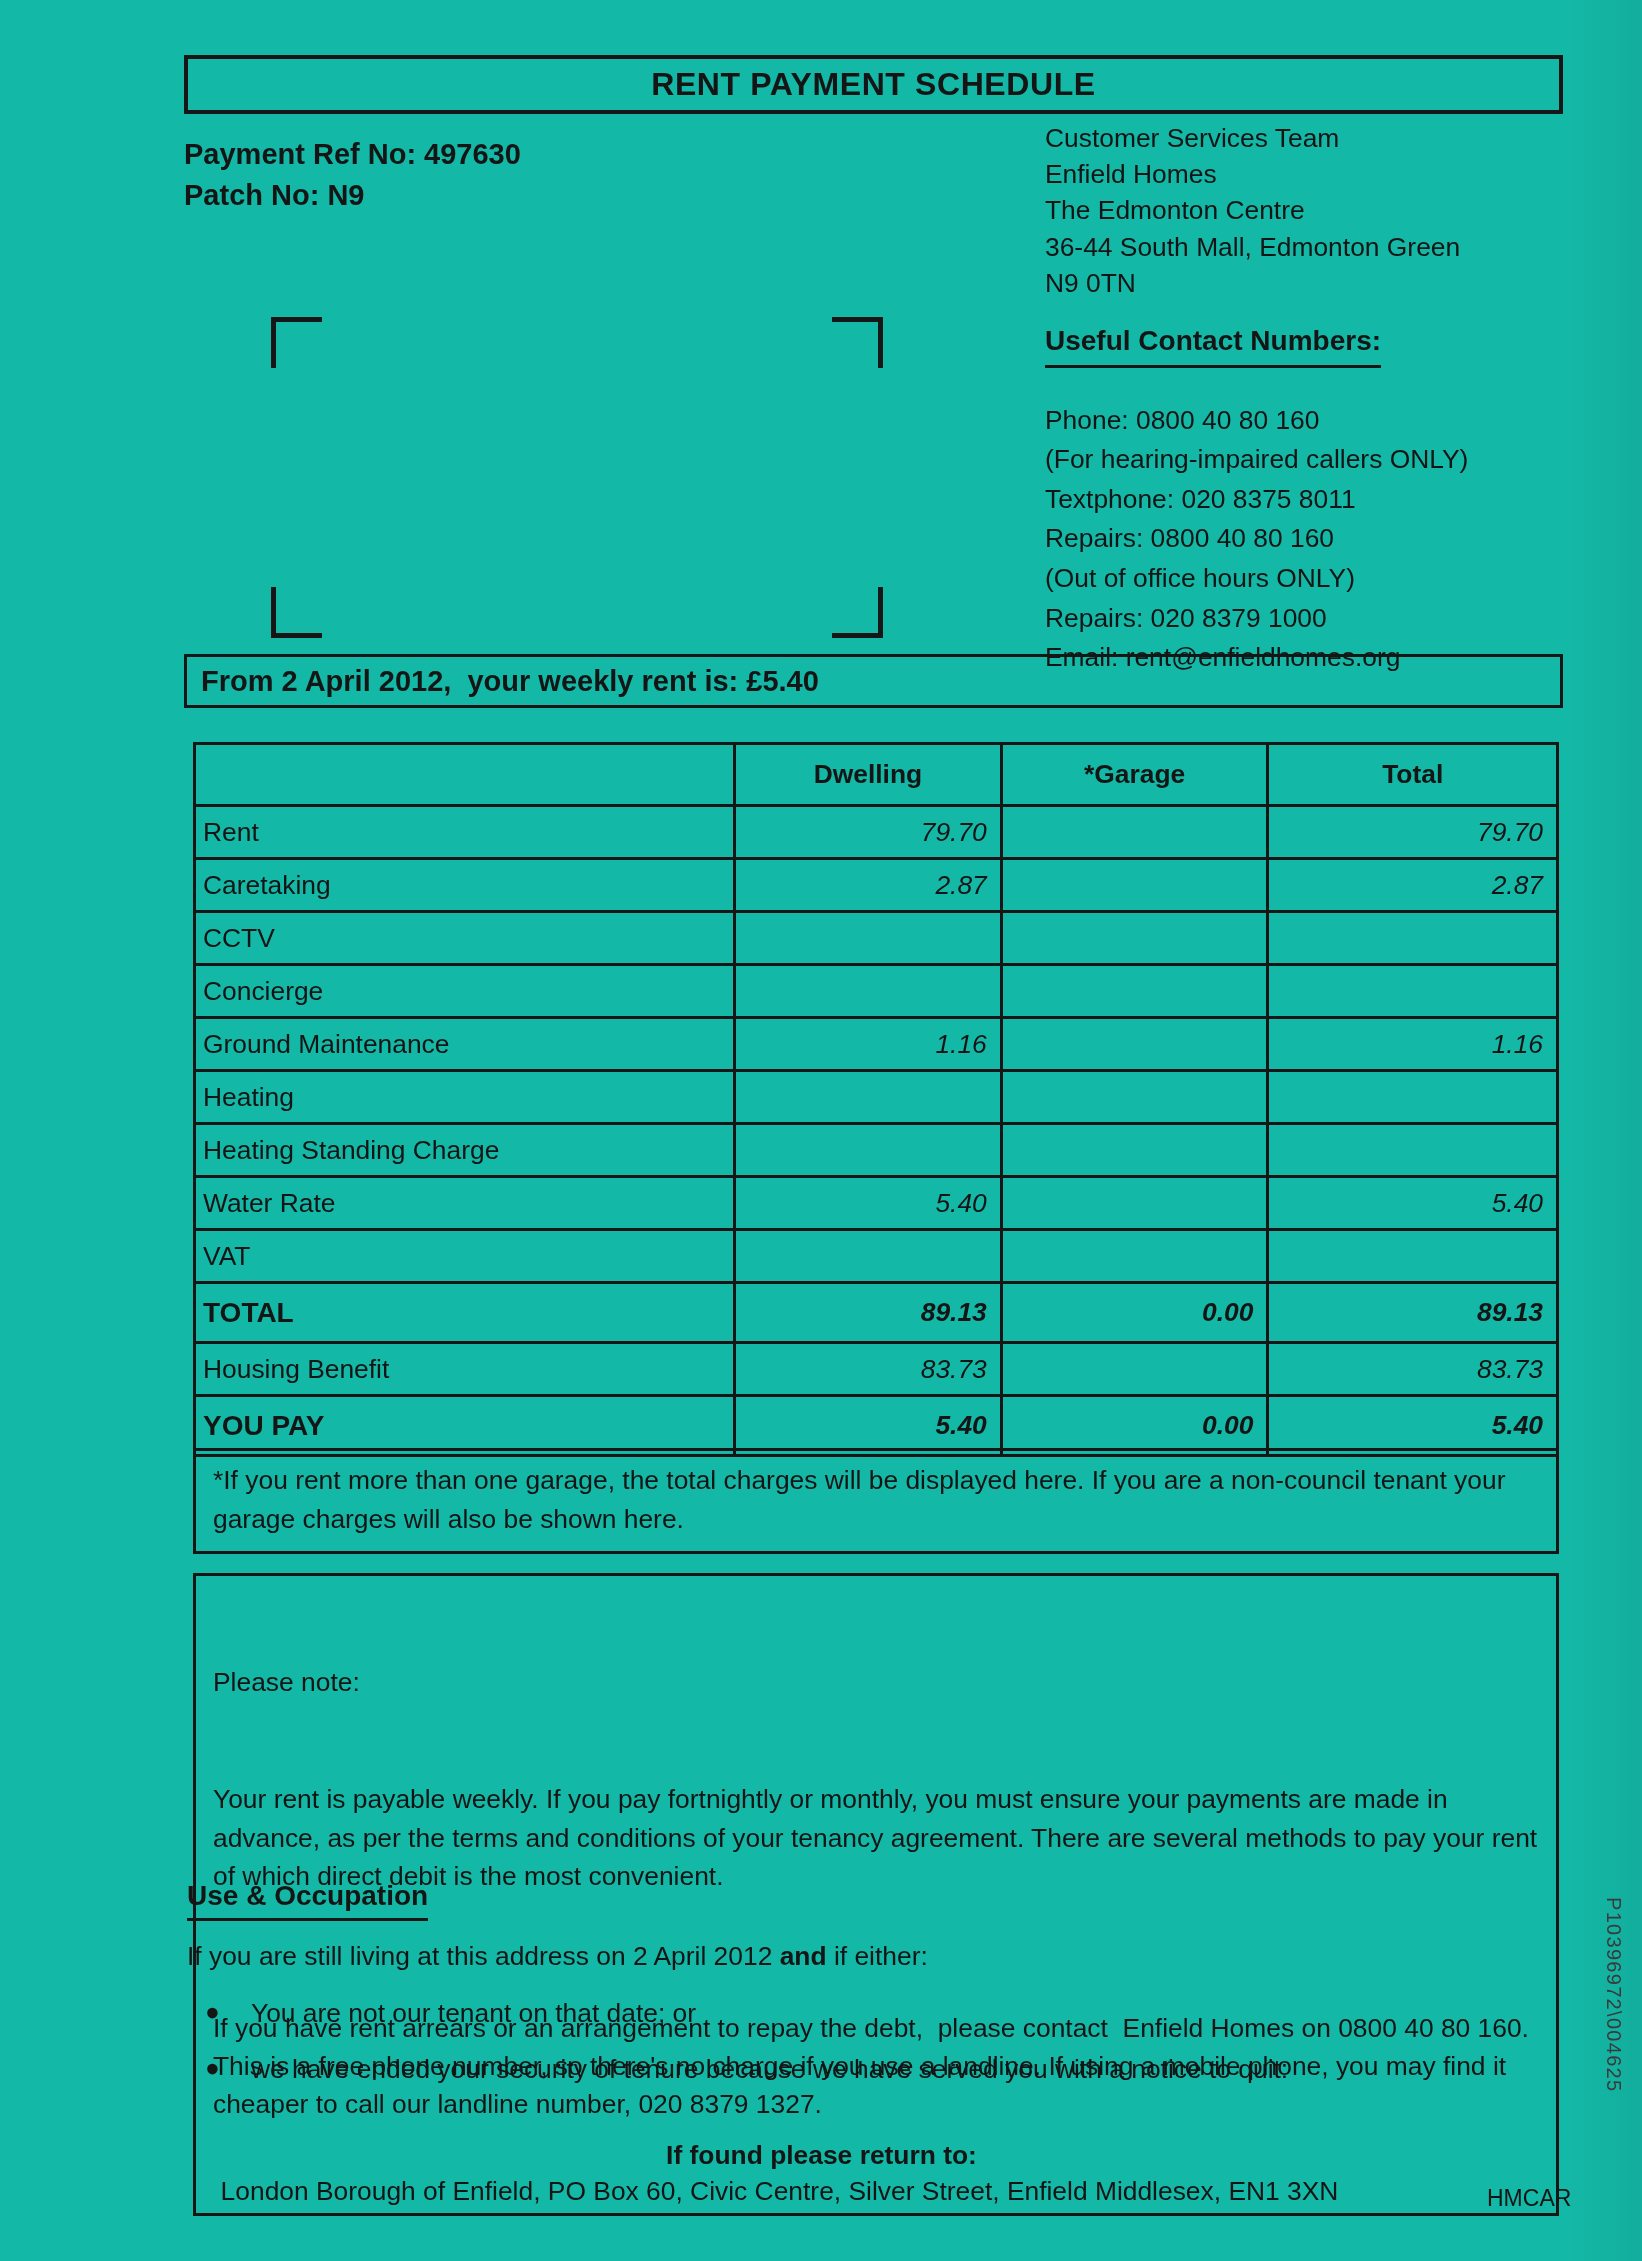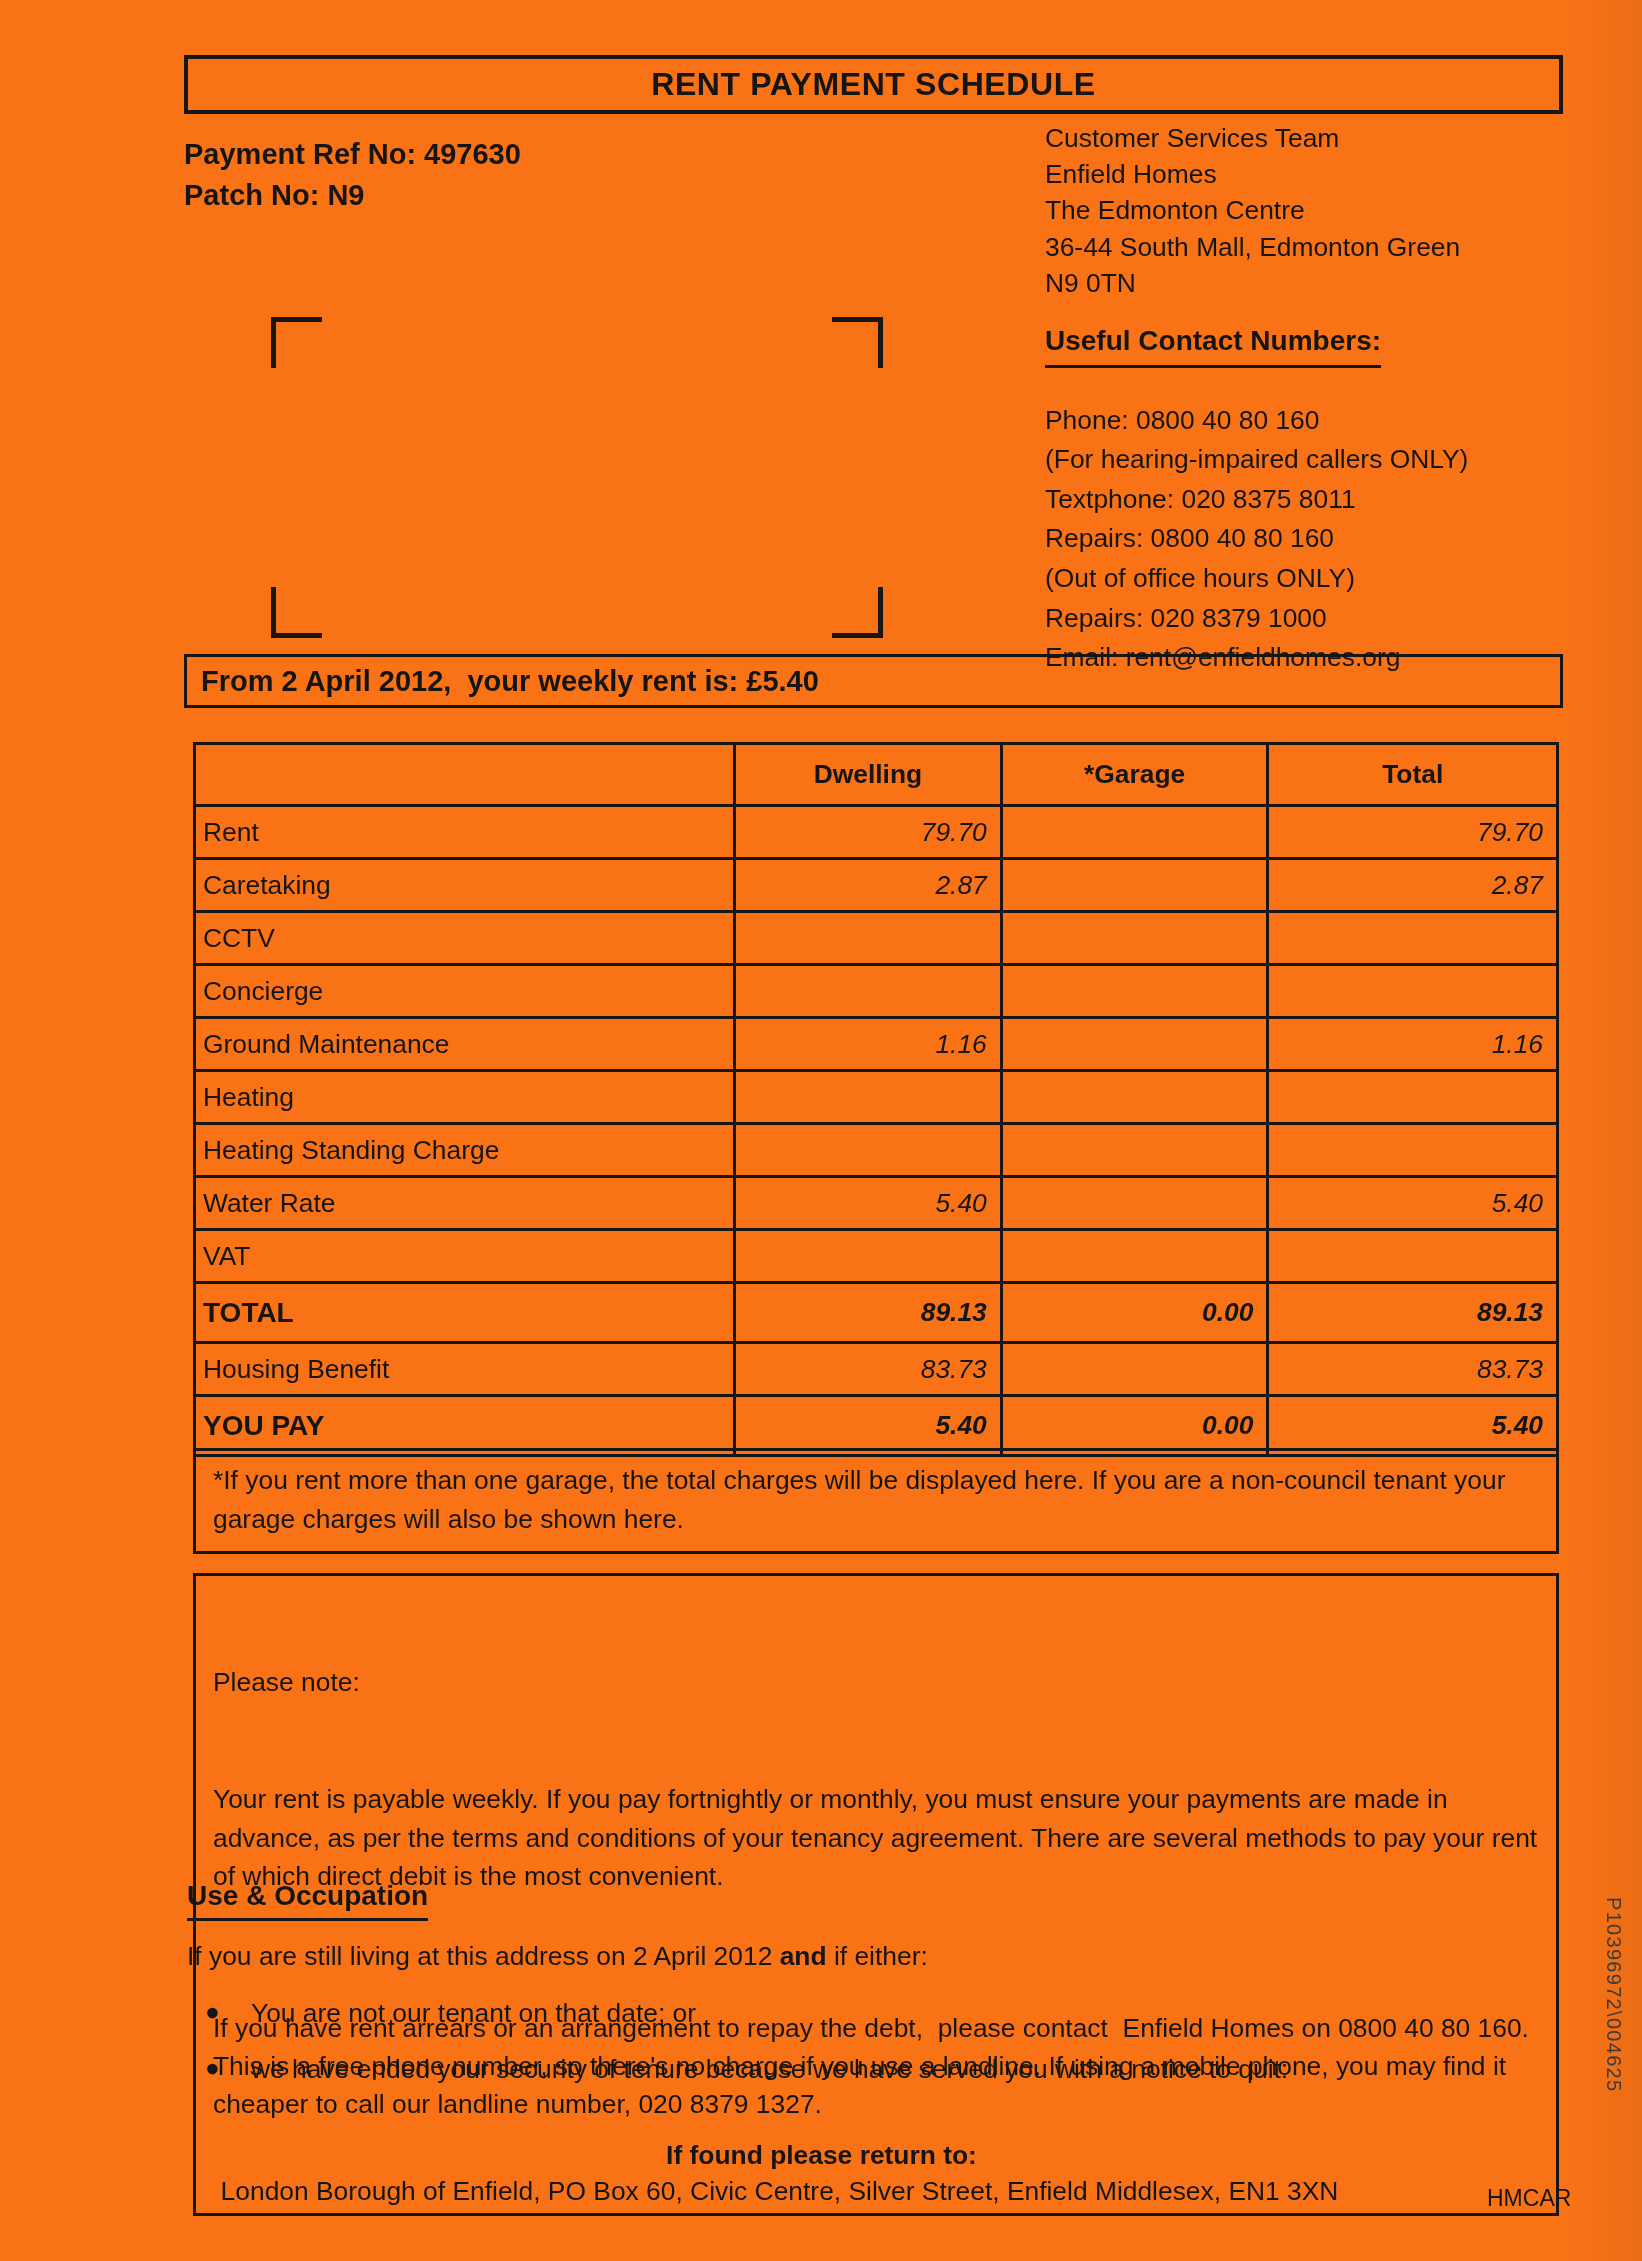--- a/index.html
+++ b/index.html
@@ -5,21 +5,21 @@
   html, body {
     margin: 0;
     padding: 0;
     background: #d9d9d9;
   }
   .page {
     position: relative;
     width: 1643px;
     height: 2261px;
     margin: 0 auto;
-    background: #f97316;
+    background: #14b8a6;
     color: #151515;
     font-family: "Liberation Sans", "DejaVu Sans", sans-serif;
     overflow: hidden;
   }
   
   .page::after {
     content: "";
     position: absolute;
     top: 0; right: 0; bottom: 0;
     width: 77px;

